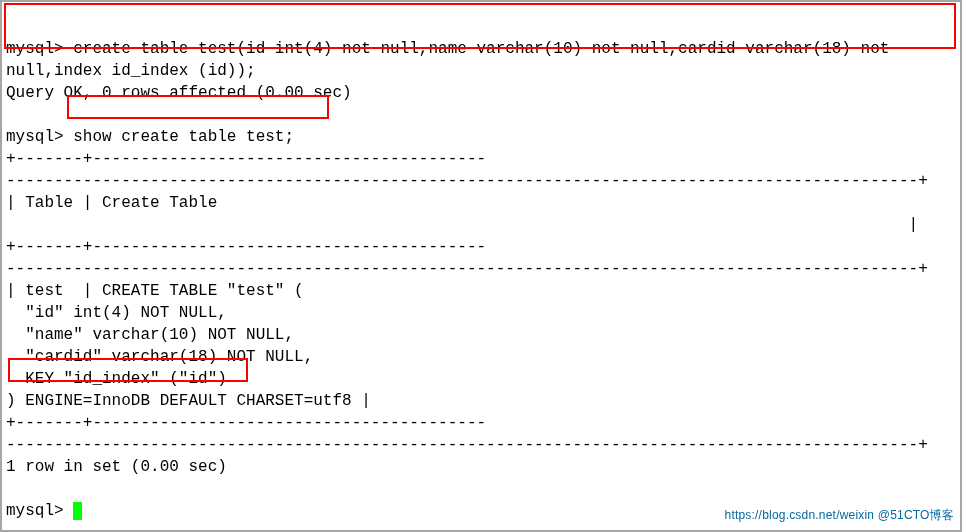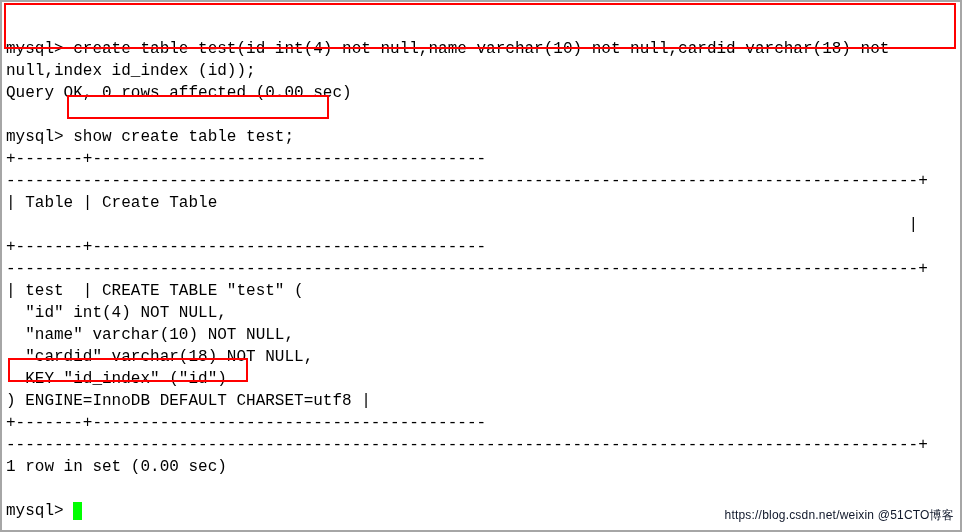--- a/index.html
+++ b/index.html
@@ -41,21 +41,21 @@
     height: 18px;
     background: #00ff00;
     vertical-align: text-bottom;
   }
   .watermark {
     position: absolute;
     right: 8px;
     bottom: 6px;
     font-family: Arial, sans-serif;
     font-size: 12px;
-    color: #0f172a;
+    color: #0369a1;
     letter-spacing: 0.2px;
   }
 </style>
 </head>
 <body>
 
 <div class="terminal">
 <span>mysql&gt;</span><span> create table test(id int(4) not null,name varchar(10) not null,cardid varchar(18) not </span>
 <span>null,index id_index (id));</span>
 <span>Query OK, 0 rows affected (0.00 sec)</span>

